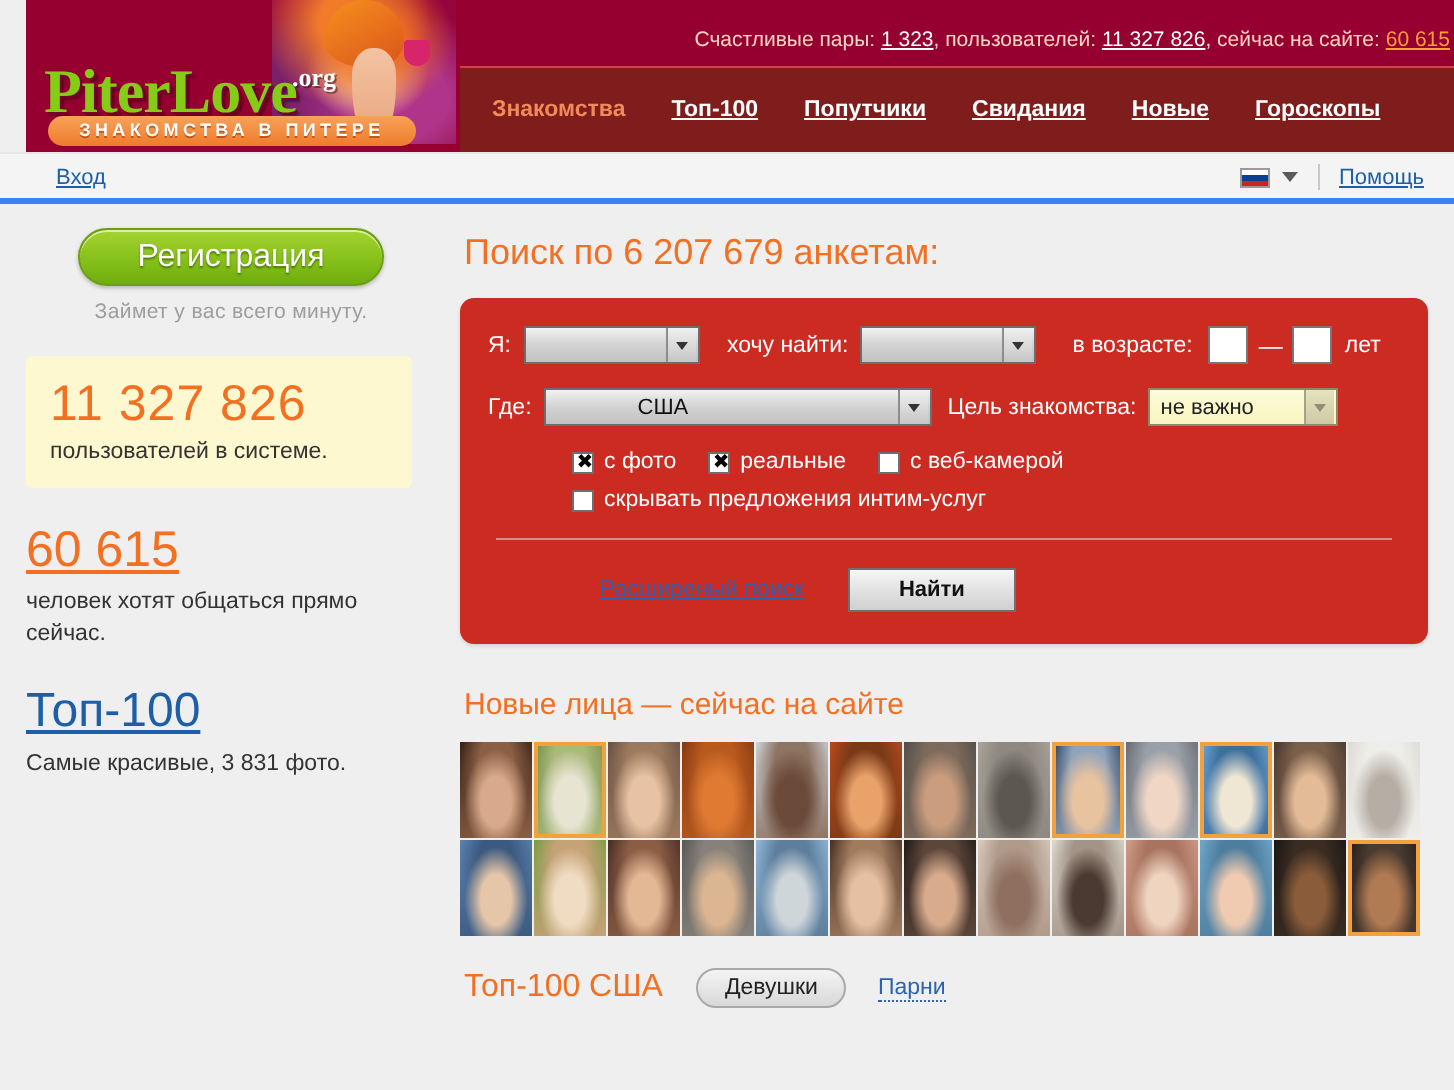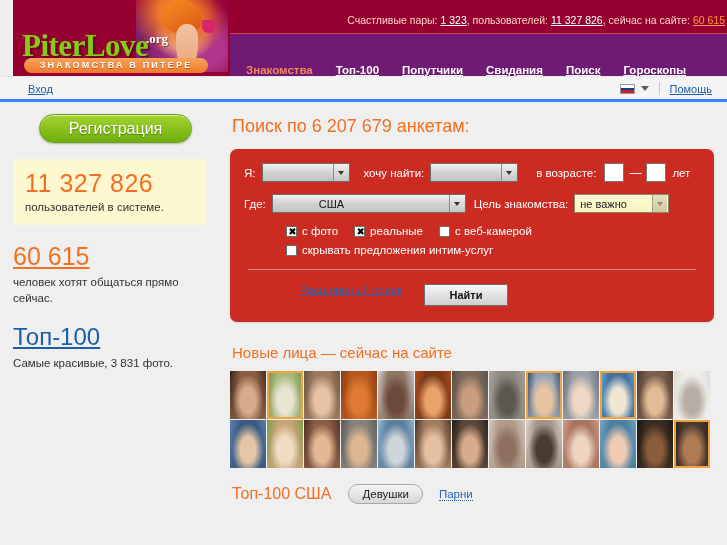--- a/index.html
+++ b/index.html
@@ -73,22 +73,22 @@
     font-size: 10.5px; color: #ffd3c4; white-space: nowrap;
   }
   .stats-bar .lnk { color: #ffffff; text-decoration: underline; cursor: pointer; }
   .stats-bar .lnk.hot { color: #ff9c3c; }
   .header-top-strip {
     position: absolute; left: 0; top: 0; width: 497px; height: 33px;
     background: #960031;
   }
   .nav {
     position: absolute; left: 0; top: 33px; width: 497px; height: 43px;
-    background: #701a75; border-top: 1px solid #d1433c;
-    display: flex; align-items: flex-end; padding-left: 16px;
+    background: #7f1d1d; border-top: 1px solid #d1433c;
+    display: flex; align-items: center; padding-left: 16px;
   }
   .nav-item {
     font-size: 11.5px; font-weight: bold; color: #ffffff;
     text-decoration: underline; margin-right: 23px; cursor: pointer;
     white-space: nowrap;
   }
   .nav-item.active { color: #f08a5a; text-decoration: none; cursor: default; }
 
   
   .loginbar {
@@ -202,21 +202,21 @@
   .cb {
     width: 11px; height: 11px; background: #ffffff; border: 1px solid #6e6e6e;
     margin-right: 5px; cursor: pointer; position: relative; flex: none;
   }
   .cb.on::after {
     content: "\2716"; position: absolute; left: 0; top: -2px;
     width: 11px; text-align: center; font-size: 10px; color: #000000; line-height: 13px;
   }
   .cb-label { font-size: 11.5px; color: #ffffff; margin-right: 16px; white-space: nowrap; }
   .hr-light { height: 1px; background: #d98a84; margin: 13px 18px 0 18px; }
-  .actions { display: flex; padding-left: 70px; margin-top: 14px; }
+  .actions { display: flex; align-items: center; padding-left: 70px; margin-top: 14px; }
   .adv-link {
     font-size: 11.5px; color: #2b63b0; text-decoration: underline; cursor: pointer;
     margin-right: 22px;
   }
   .find-btn {
     width: 84px; height: 22px; cursor: pointer;
     background: linear-gradient(180deg, #f7f7f7 0%, #e2e2e2 50%, #d0d0d0 100%);
     border: 1px solid #6f6f6f; font-size: 11px; font-weight: bold; color: #111111;
     text-align: center; line-height: 20px;
   }
@@ -270,40 +270,41 @@
         <span class="lnk">1 323</span><span>, пользователей:</span>
         <span class="lnk">11 327 826</span><span>, сейчас на сайте:</span>
         <span class="lnk hot">60 615</span>
       </div>
 
       <div class="nav">
         <span class="nav-item active">Знакомства</span>
         <span class="nav-item">Топ-100</span>
         <span class="nav-item">Попутчики</span>
         <span class="nav-item">Свидания</span>
-        <span class="nav-item">Поиск</span>
+        <span class="nav-item">Новые</span>
         <span class="nav-item">Гороскопы</span>
       </div>
     </div>
   </div>
 
   <div class="loginbar">
     <span class="login-link">Вход</span>
     <div class="lang-box">
       <span class="flag"></span>
       <span class="caret-dn"></span>
       <span class="sep-v"></span>
       <span class="help-link">Помощь</span>
     </div>
   </div>
 
   <div class="content">
 
     <div class="sidebar">
       <div class="reg-btn">Регистрация</div>
+      <div class="reg-sub">Займет у вас всего минуту.</div>
 
       <div class="yellow-box">
         <div class="big-orange">11 327 826</div>
         <div class="box-caption">пользователей в системе.</div>
       </div>
 
       <div class="stat-block">
         <div class="big-orange-link">60 615</div>
         <div class="stat-text">человек хотят общаться прямо сейчас.</div>
       </div>

